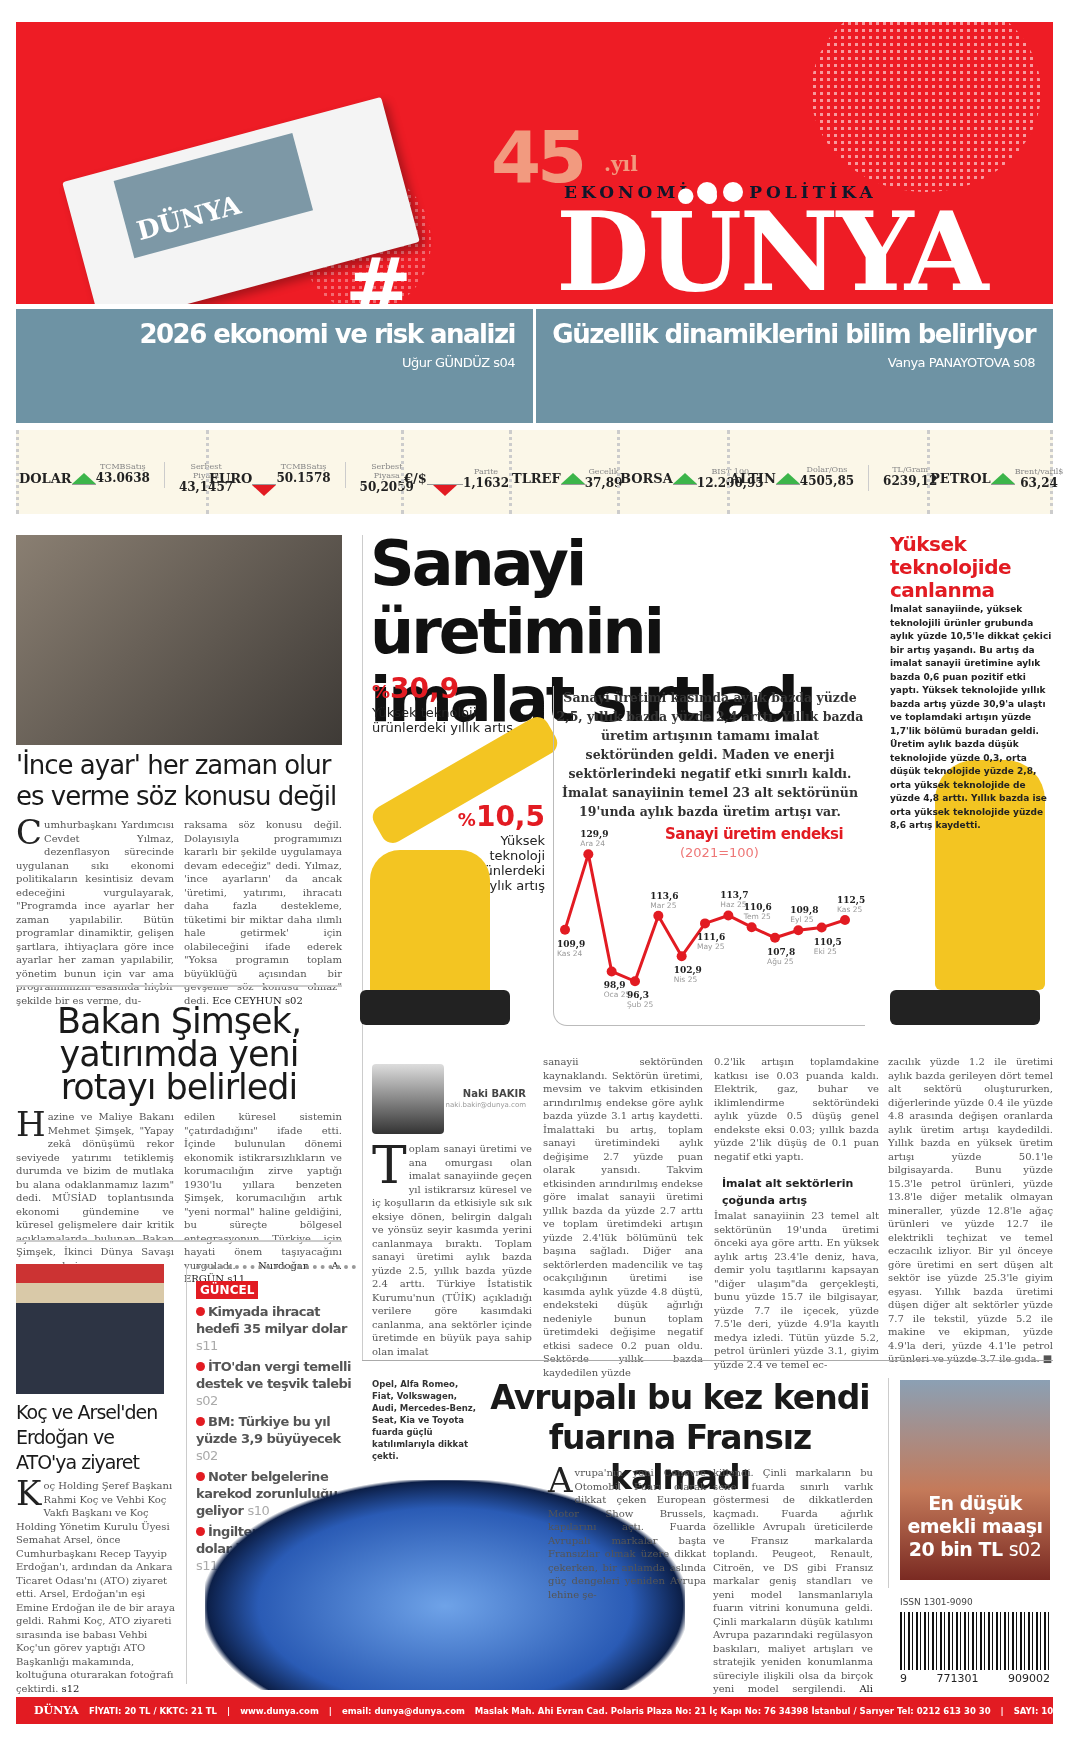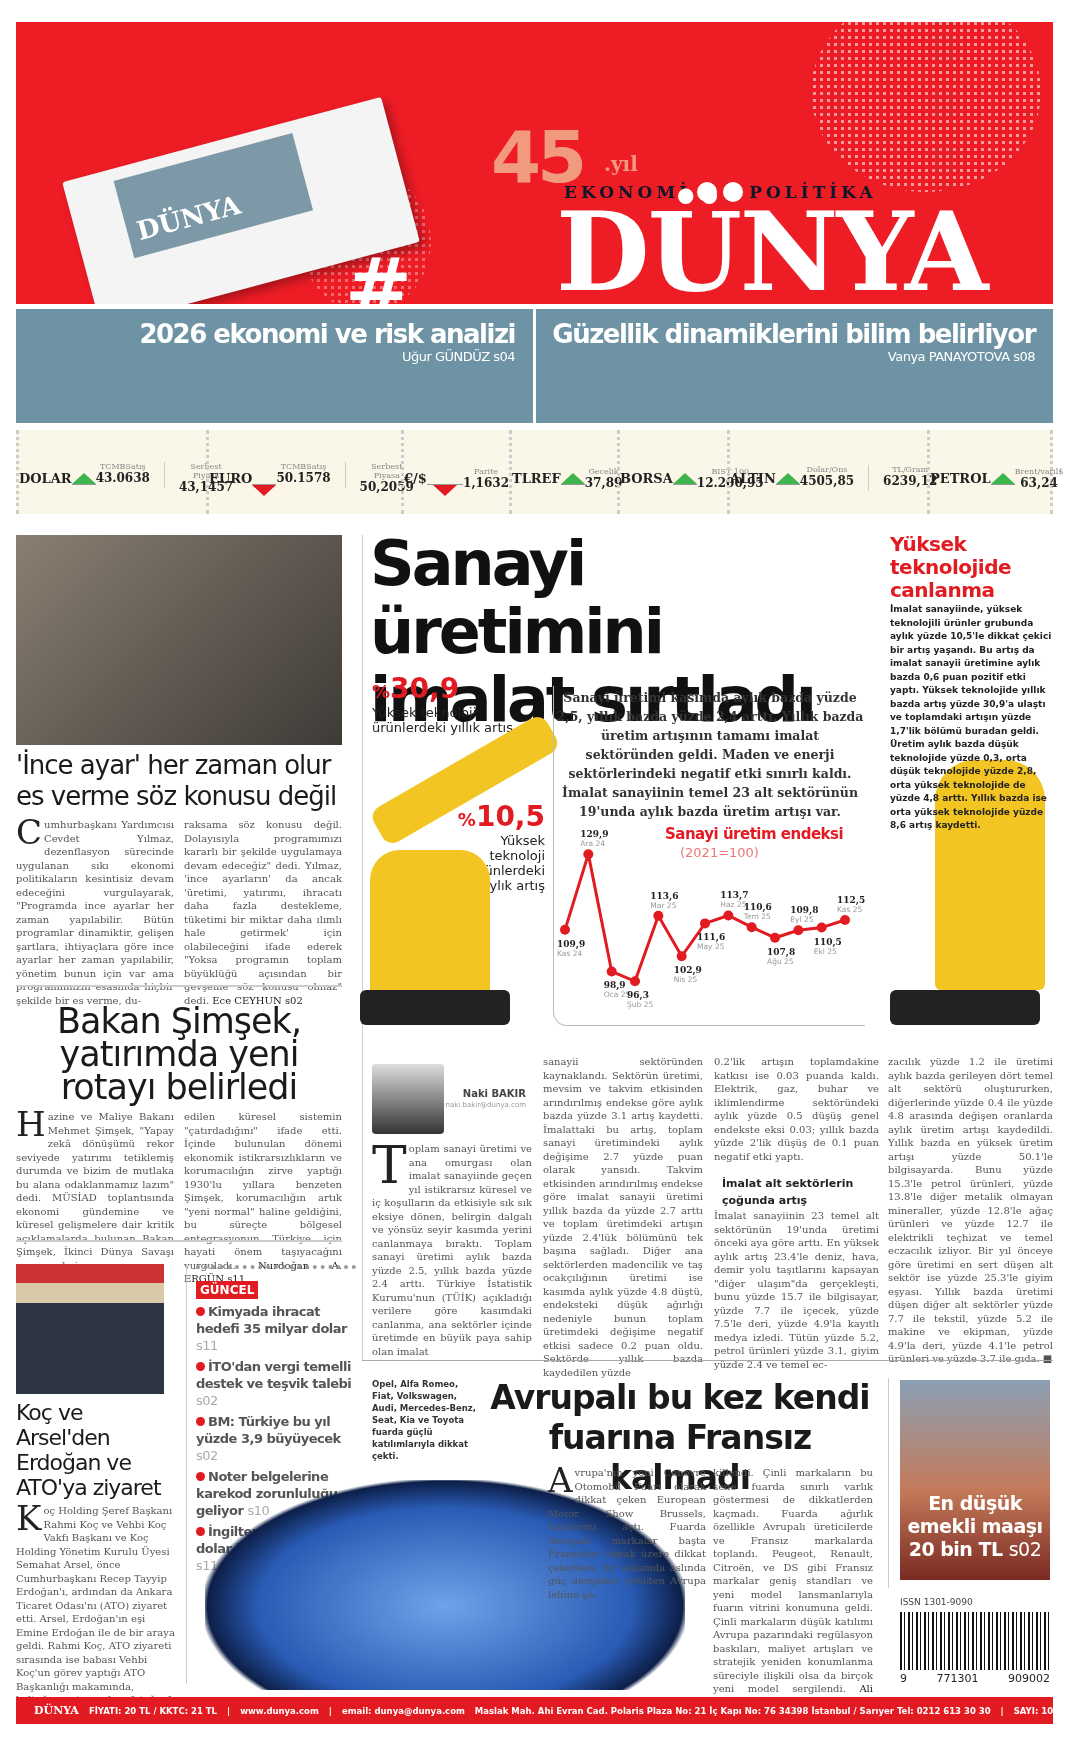--- a/index.html
+++ b/index.html
@@ -15,21 +15,21 @@
 #hash{left:345px;top:248px;color:#fff;font:bold 80px "DejaVu Sans",sans-serif;line-height:80px}
 #yr45{left:475px;top:95px;color:#f29a7f;font:bold 72px "DejaVu Sans",sans-serif;line-height:80px;letter-spacing:-4px}
 #yil{left:588px;top:130px;color:#f29a7f;font:bold 20px "DejaVu Serif",serif}
 #tagline{left:548px;top:160px;color:#0f172a;font:bold 17px "DejaVu Serif",serif;letter-spacing:4px;display:flex;align-items:center;gap:6px}
 .dot{width:20px;height:20px;border-radius:50%;background:#fff;display:inline-block}
 #logo{left:540px;top:175px;color:#fff;font:bold 108px "DejaVu Serif",serif;line-height:110px;letter-spacing:-2px}
 
 #teasers{left:16px;top:309px;width:1037px;height:114px;display:flex;gap:3px}
 .teaser{background:#6e93a4;flex:1;padding:10px 18px 0 10px;text-align:right;color:#fff}
 .teaser h2{font:bold 26px "DejaVu Sans",sans-serif;line-height:30px;letter-spacing:-1.5px}
-.teaser p{font:13px "DejaVu Sans",sans-serif;margin-top:0;letter-spacing:-.5px}
+.teaser p{font:13px "DejaVu Sans",sans-serif;margin-top:6px;letter-spacing:-.5px}
 
 #markets{left:16px;top:430px;width:1037px;height:84px;background:#fbf7e8;display:flex}
 .mk{border-left:3px dotted #ccc;display:flex;flex-direction:row;align-items:center;padding-top:12px}
 .mk-title{font:bold 13px "DejaVu Serif",serif;color:#222}
 .arrow-row{width:70px;border-bottom:1px solid #999;height:14px;display:flex;justify-content:center;align-items:flex-end;margin:4px 0}
 .up{width:0;height:0;border-left:12px solid transparent;border-right:12px solid transparent;border-bottom:11px solid #3cb54a}
 .down{width:0;height:0;border-left:12px solid transparent;border-right:12px solid transparent;border-top:11px solid #e21b22;margin-bottom:-12px}
 .mk-vals{display:flex;gap:14px}
 .mk-v{text-align:center}
 .mk-v .l{font:8px "DejaVu Serif",serif;color:#888}
@@ -301,21 +301,21 @@
 <div class="abs" style="left:714px;top:1055px;width:165px">
   <div class="body-txt">0.2'lik artışın toplamdakine katkısı ise 0.03 puanda kaldı. Elektrik, gaz, buhar ve iklimlendirme sektöründeki aylık yüzde 0.5 düşüş genel endekste eksi 0.03; yıllık bazda yüzde 2'lik düşüş de 0.1 puan negatif etki yaptı.</div>
   <div class="subhead" style="margin:12px 0 0 8px">İmalat alt sektörlerin çoğunda artış</div>
   <div class="body-txt">İmalat sanayiinin 23 temel alt sektörünün 19'unda üretimi önceki aya göre arttı. En yüksek aylık artış 23.4'le deniz, hava, demir yolu taşıtlarını kapsayan "diğer ulaşım"da gerçekleşti, bunu yüzde 15.7 ile bilgisayar, yüzde 7.7 ile içecek, yüzde 7.5'le deri, yüzde 4.9'la kayıtlı medya izledi. Tütün yüzde 5.2, petrol ürünleri yüzde 3.1, giyim yüzde 2.4 ve temel ec-</div>
 </div>
 <div class="abs body-txt" style="left:888px;top:1055px;width:165px">zacılık yüzde 1.2 ile üretimi aylık bazda gerileyen dört temel alt sektörü oluştururken, diğerlerinde yüzde 0.4 ile yüzde 4.8 arasında değişen oranlarda aylık üretim artışı kaydedildi. Yıllık bazda en yüksek üretim artışı yüzde 50.1'le bilgisayarda. Bunu yüzde 15.3'le petrol ürünleri, yüzde 13.8'le diğer metalik olmayan mineraller, yüzde 12.8'le ağaç ürünleri ve yüzde 12.7 ile elektrikli teçhizat ve temel eczacılık izliyor. Bir yıl önceye göre üretimi en sert düşen alt sektör ise yüzde 25.3'le giyim eşyası. Yıllık bazda üretimi düşen diğer alt sektörler yüzde 7.7 ile tekstil, yüzde 5.2 ile makine ve ekipman, yüzde 4.9'la deri, yüzde 4.1'le petrol ürünleri ve yüzde 3.7 ile gıda. ■</div>
 <div class="abs" style="left:362px;top:1360px;width:691px;height:1px;background:#aaa"></div>
 
 <div class="abs photo" style="left:16px;top:1264px;width:148px;height:130px;background:linear-gradient(#c33 0 15%,#d9c9a8 15% 30%,#2d3444 30%)"></div>
 <div class="abs" style="left:16px;top:1400px;width:160px">
-  <h2 class="h-sans" style="font-size:22px;line-height:25px;font-weight:normal">Koç ve Arsel'den Erdoğan ve ATO'ya ziyaret</h2>
+  <h2 class="h-sans" style="font-size:19px;line-height:25px;font-weight:normal">Koç ve Arsel'den Erdoğan ve ATO'ya ziyaret</h2>
   <div class="body-txt" style="margin-top:4px;text-align:left"><span class="drop">K</span><span>oç Holding Şeref Başkanı Rahmi Koç ve Vehbi Koç Vakfı Başkanı ve Koç Holding Yönetim Kurulu Üyesi Semahat Arsel, önce Cumhurbaşkanı Recep Tayyip Erdoğan'ı, ardından da Ankara Ticaret Odası'nı (ATO) ziyaret etti. Arsel, Erdoğan'ın eşi Emine Erdoğan ile de bir araya geldi. Rahmi Koç, ATO ziyareti sırasında ise babası Vehbi Koç'un görev yaptığı ATO Başkanlığı makamında, koltuğuna oturarakan fotoğrafı çektirdi.</span> <span class="byline">s12</span></div>
 </div>
 <div class="abs vline" style="left:186px;top:1264px;height:420px"></div>
 
 <div id="guncel" class="abs">
   <span class="tag">GÜNCEL</span>
   <div class="g-item"><span class="b"></span><span>Kimyada ihracat hedefi 35 milyar dolar</span> <span class="p">s11</span></div>
   <div class="g-item"><span class="b"></span><span>İTO'dan vergi temelli destek ve teşvik talebi</span> <span class="p">s02</span></div>
   <div class="g-item"><span class="b"></span><span>BM: Türkiye bu yıl yüzde 3,9 büyüyecek</span> <span class="p">s02</span></div>
   <div class="g-item"><span class="b"></span><span>Noter belgelerine karekod zorunluluğu geliyor</span> <span class="p">s10</span></div>

